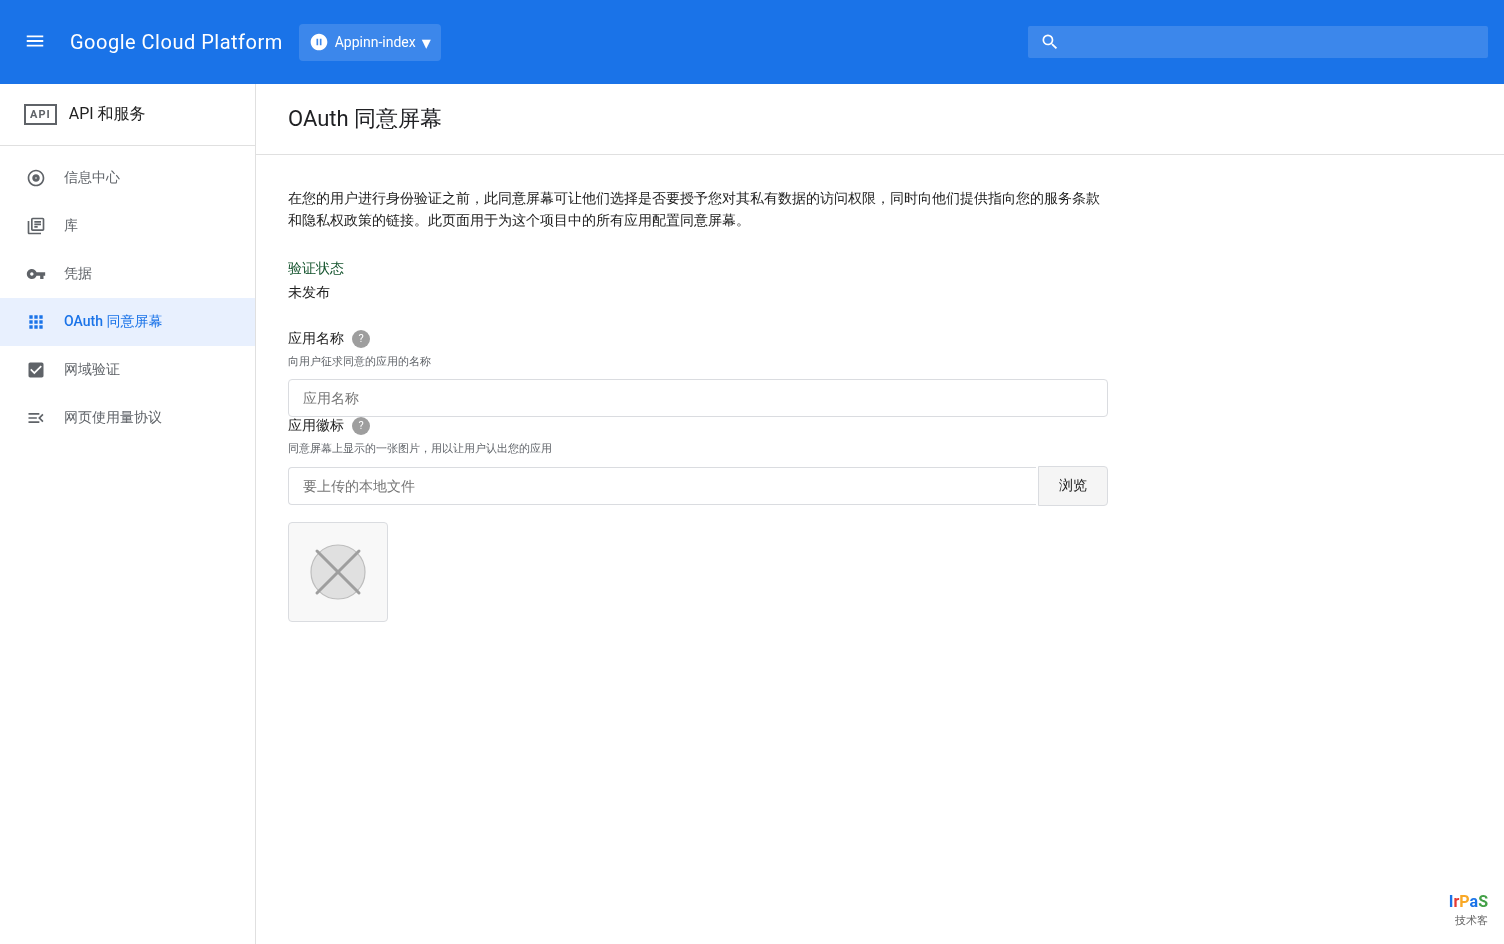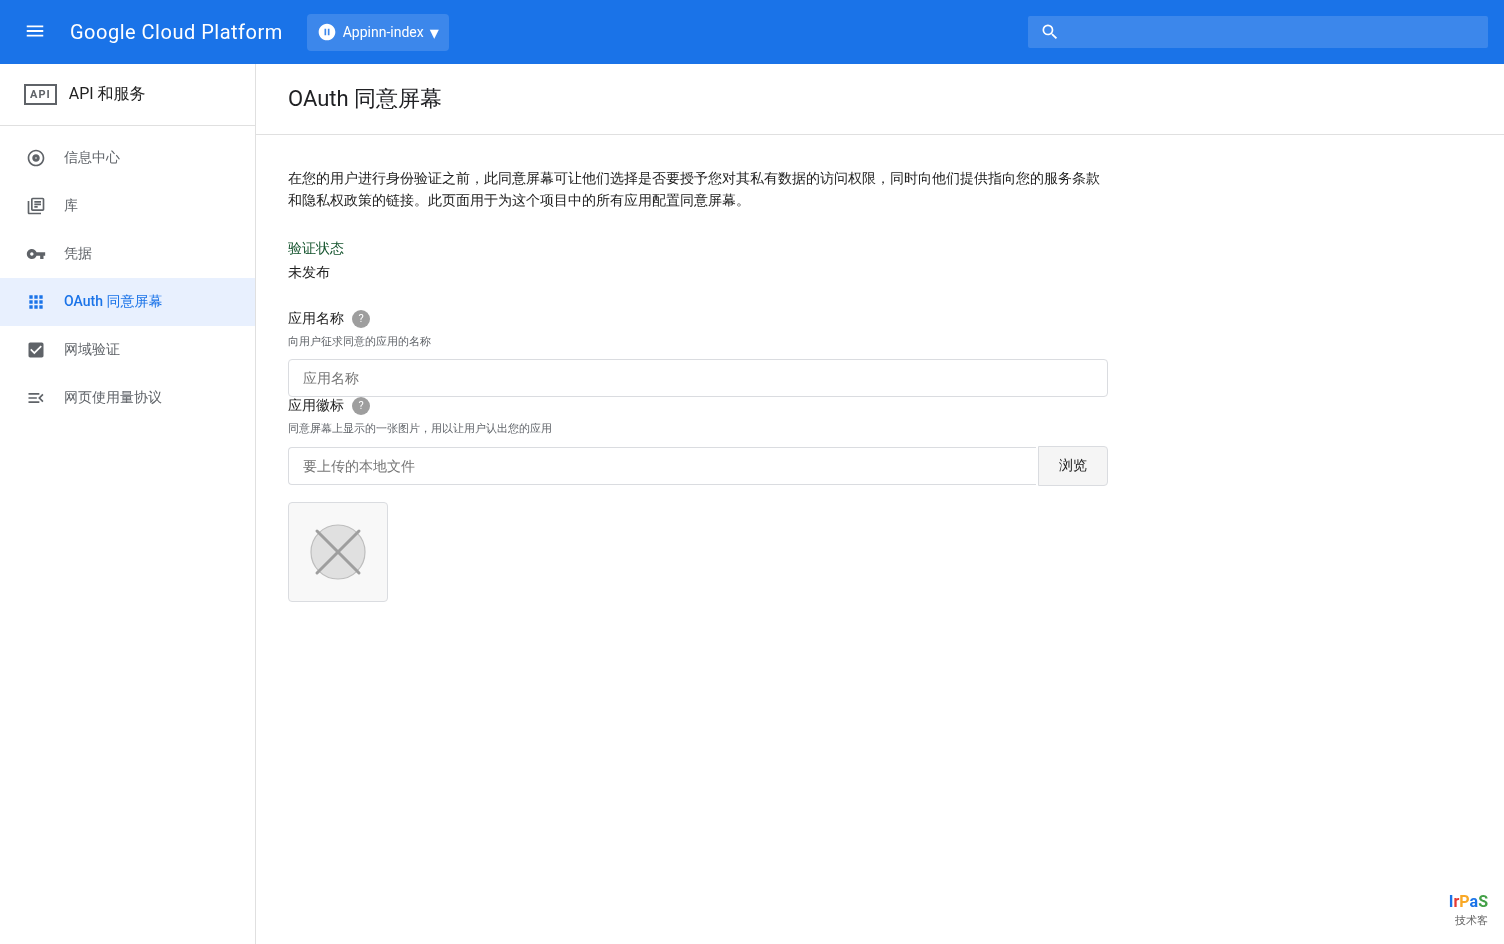--- a/index.html
+++ b/index.html
@@ -3,21 +3,21 @@
   <meta charset="utf-8">
   <style>
     * { box-sizing: border-box; margin: 0; padding: 0; }
     body { font-family: 'Roboto', Arial, sans-serif; font-size: 14px; color: #212121; background: #fff; }
 
     
     .top-header {
       display: flex;
       align-items: center;
       background: #1a73e8;
-      height: 64px;
+      height: 84px;
       padding: 0 16px;
       gap: 16px;
     }
     .header-menu-btn {
       color: #fff;
       font-size: 20px;
       cursor: pointer;
       background: none;
       border: none;
       padding: 8px;
@@ -36,21 +36,21 @@
       letter-spacing: 0.5px;
     }
     .header-project {
       display: flex;
       align-items: center;
       gap: 6px;
       background: rgba(255,255,255,0.15);
       border-radius: 4px;
       padding: 8px 10px;
       cursor: pointer;
-      margin-left: 8px;
+      margin-left: 0;
     }
     .header-project-icon {
       width: 20px;
       height: 20px;
     }
     .header-project-name {
       color: #fff;
       font-size: 14px;
     }
     .header-project-arrow {

